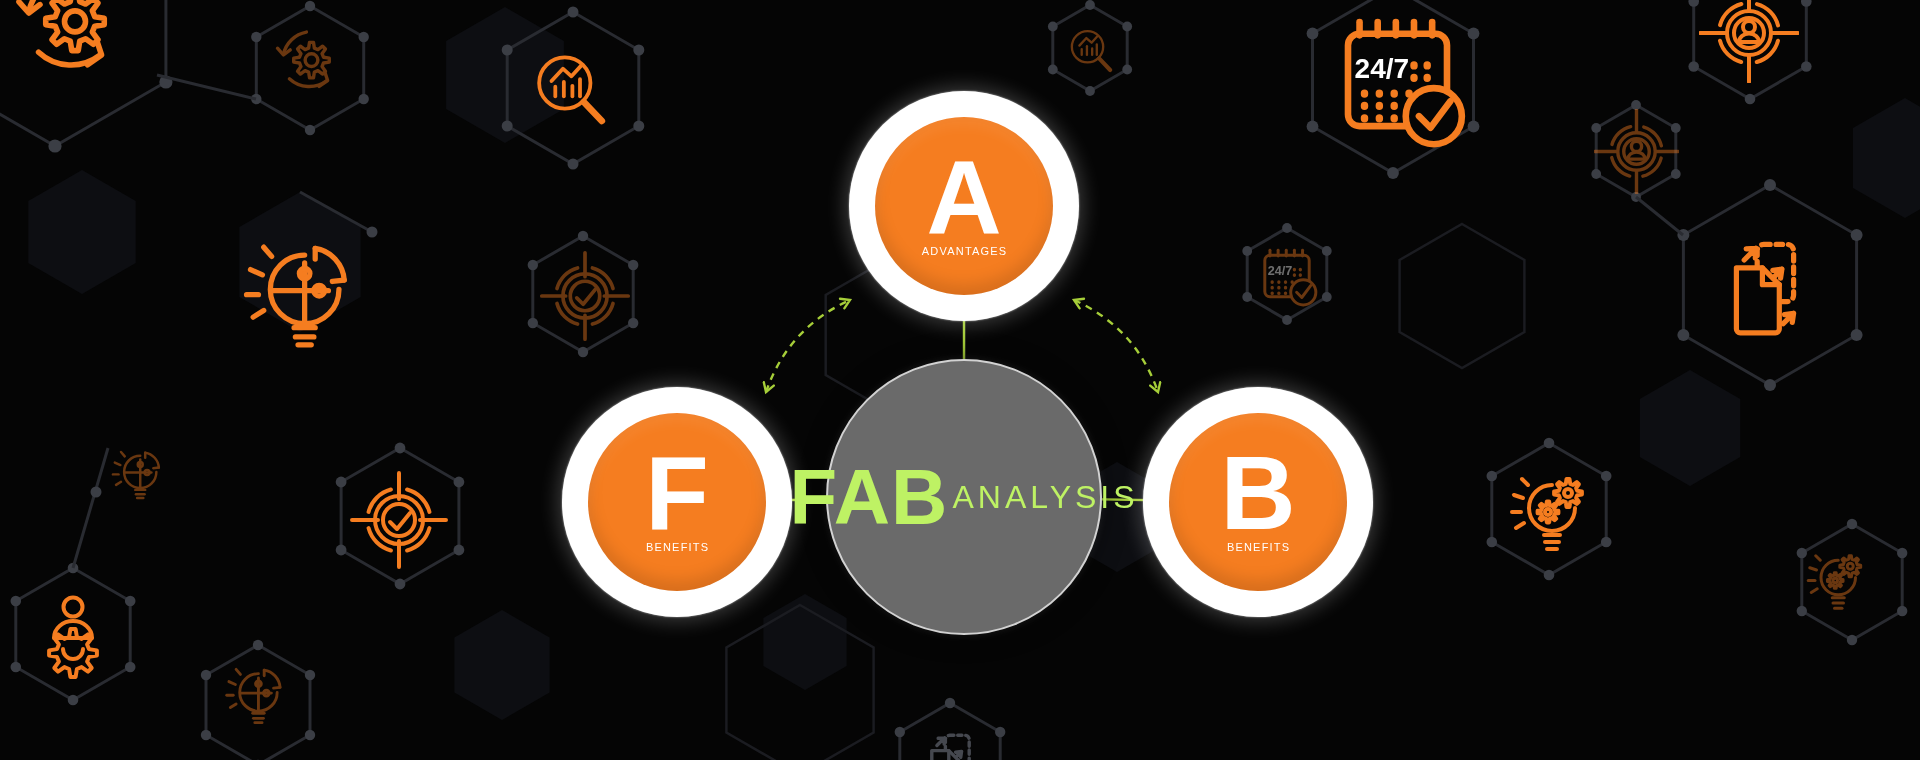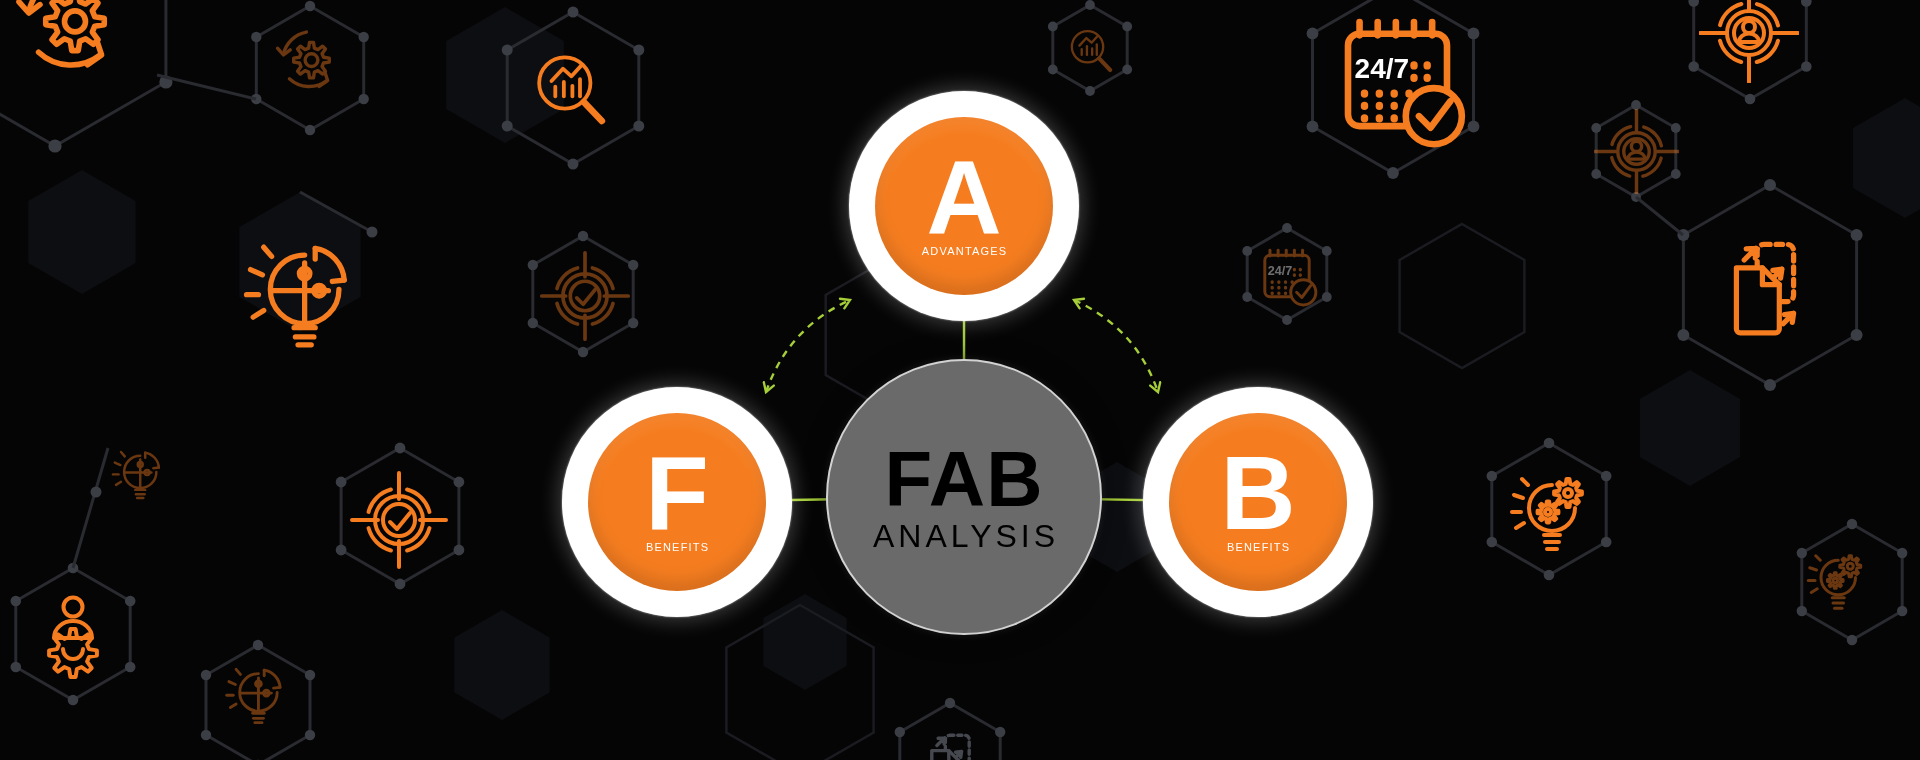--- a/index.html
+++ b/index.html
@@ -39,21 +39,21 @@
     background:var(--orange,#f57d20);color:#fff;
     display:flex;flex-direction:column;align-items:center;justify-content:center;
     box-shadow:inset 0 8px 14px rgba(255,255,255,.07),inset 0 -10px 16px rgba(0,0,0,.12);
   }
   .node .letter{font-size:104px;font-weight:bold;line-height:.82;}
   .node .label{font-size:11px;letter-spacing:1.2px;padding-left:1.2px;margin-top:5px;}
 
   .center-node{
     position:absolute;left:826px;top:359px;width:276px;height:276px;border-radius:50%;
     background:var(--center-gray,#6a6a6a);border:2px solid #d2d2d2;box-sizing:border-box;
-    color:#000000;display:flex;flex-direction:column;align-items:center;justify-content:center;
+    color:#bef264;display:flex;flex-direction:row;align-items:center;justify-content:center;
     box-shadow:0 0 24px rgba(0,0,0,.55),0 0 8px rgba(255,255,255,.12);
   }
   .center-node .t1{font-size:78px;font-weight:bold;letter-spacing:1px;line-height:1;}
   .center-node .t2{font-size:32px;font-weight:normal;letter-spacing:4px;padding-left:4px;line-height:1.1;margin-top:1px;}
 </style>
 </head>
 <body>
 
 <div class="stage" style="--orange: #f57d20; --lime: #a6ce39; --center-gray: #6a6a6a; --background: #050505;">
 

